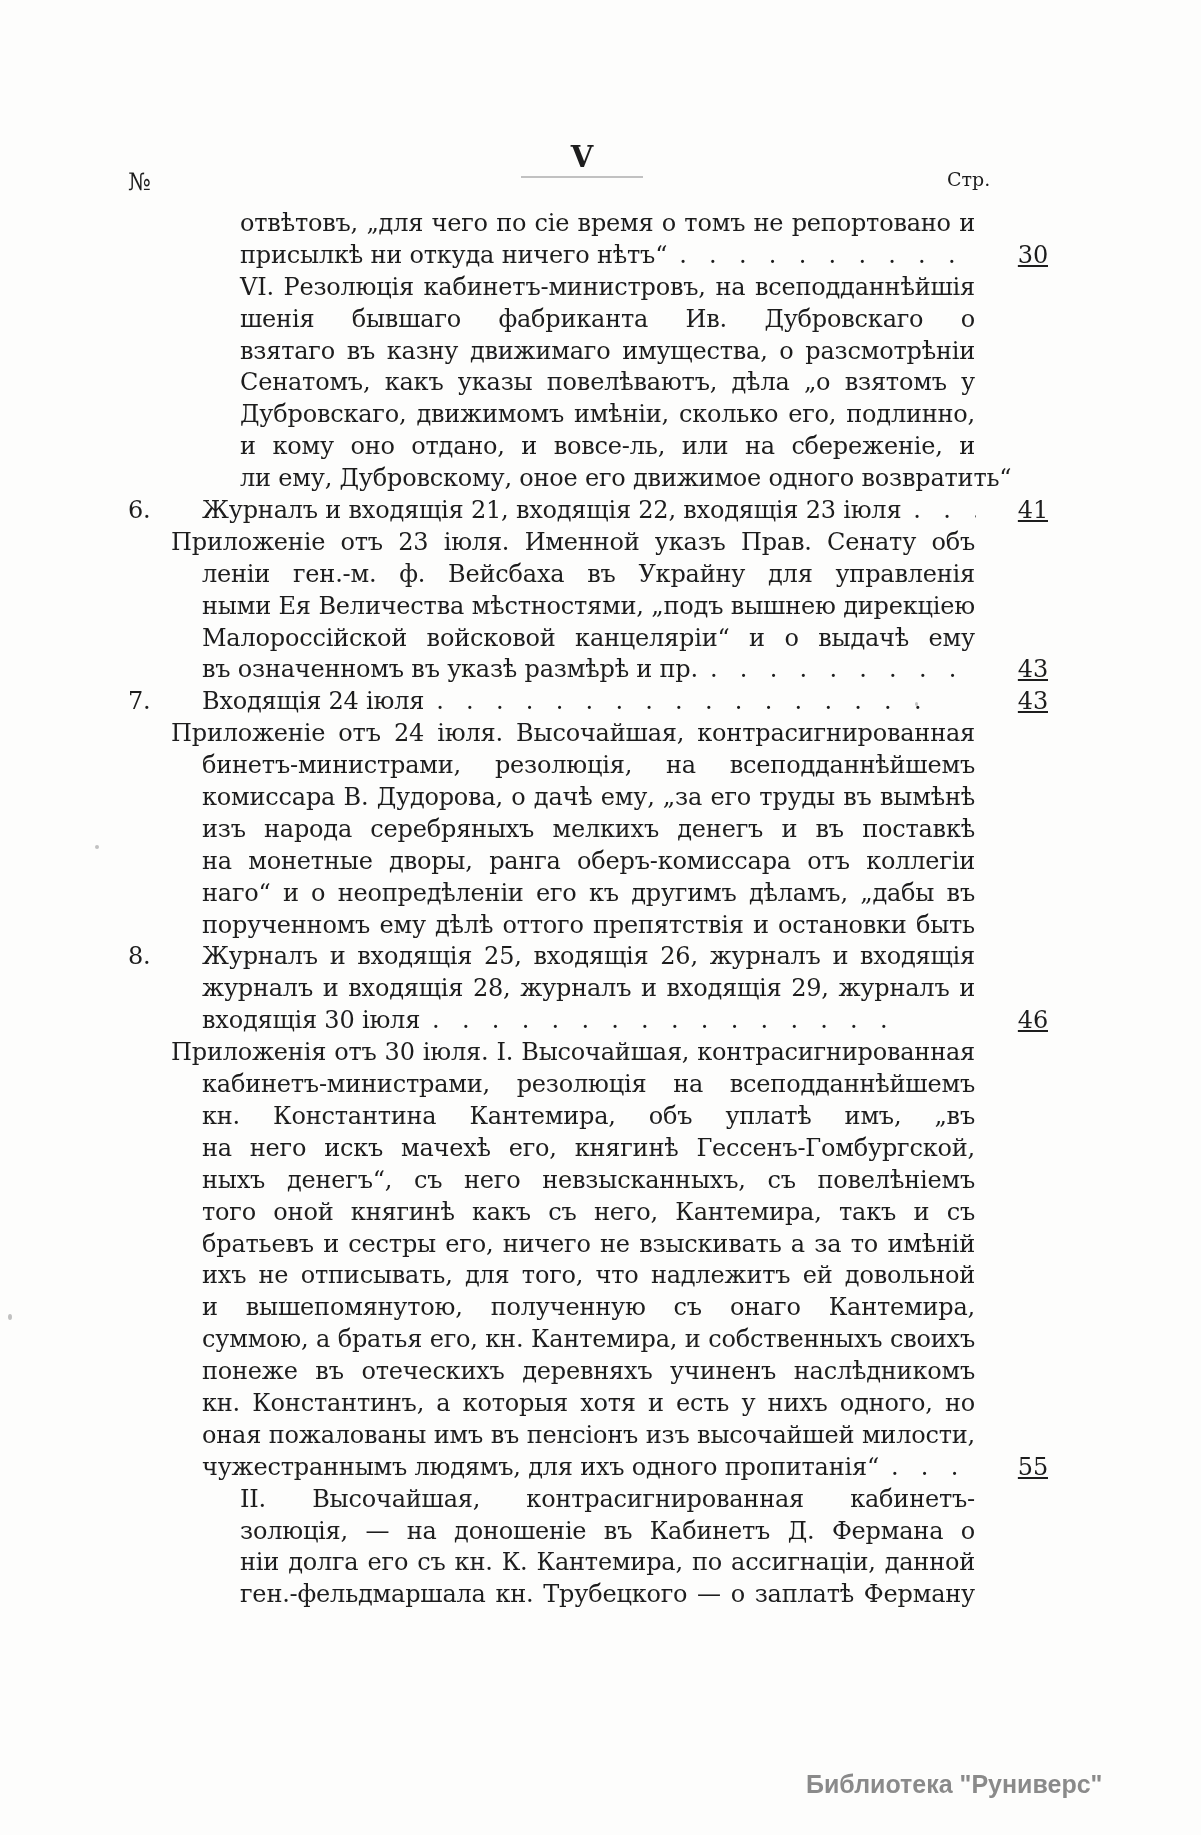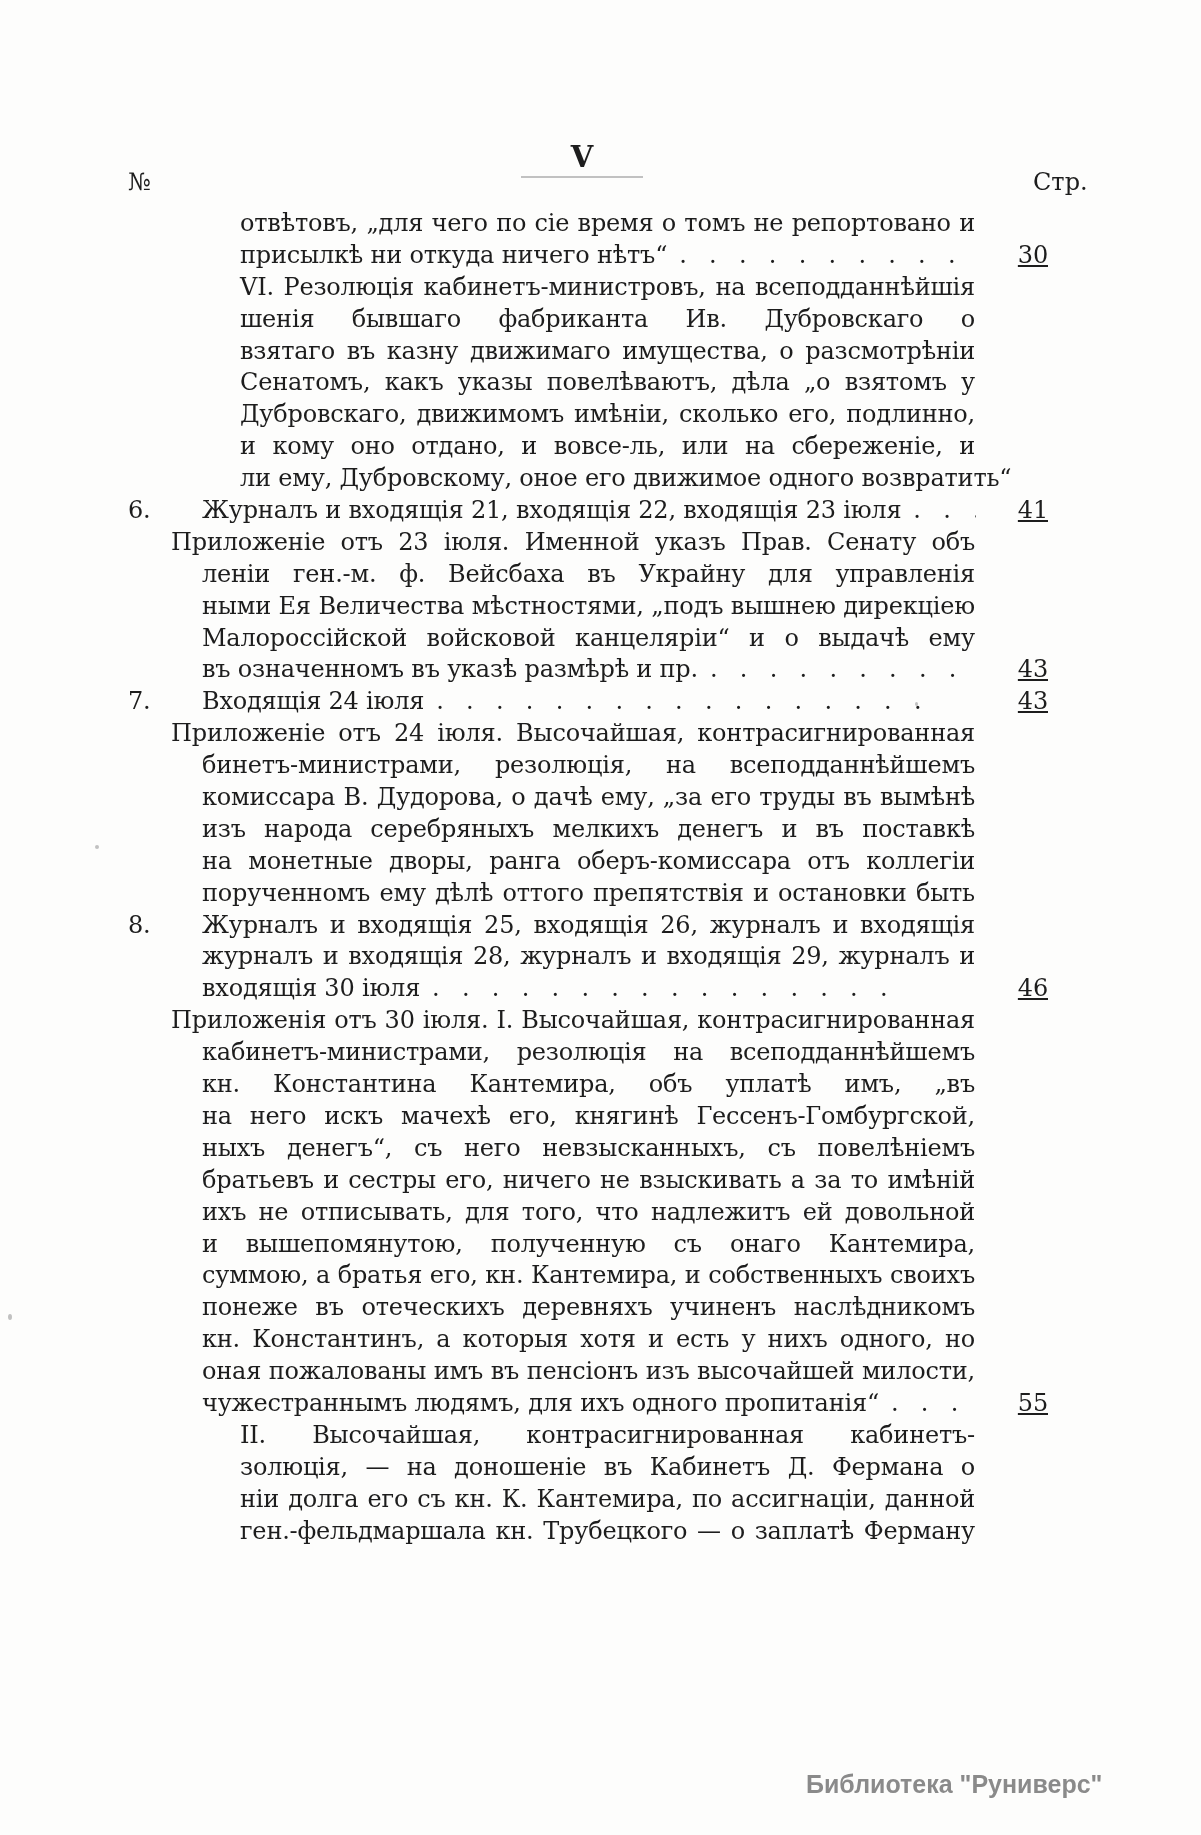--- a/index.html
+++ b/index.html
@@ -8,21 +8,21 @@
     background:#fdfdfc;
     font-family:"DejaVu Serif","Liberation Serif",serif;
     color:#1d1d1d;overflow:hidden;
   }
   .page-sheet{position:absolute;inset:0;}
   .roman{position:absolute;left:522px;top:140px;width:121px;
     text-align:center;font-size:29px;font-weight:bold;letter-spacing:1px;}
   .roman-rule{position:absolute;left:521px;top:176px;width:122px;height:2px;
     background:#8f8f8f;opacity:.55;}
   .col-no{position:absolute;left:128px;top:168px;font-size:24px;}
-  .col-str{position:absolute;left:1033px;top:168px;font-size:24px;}
+  .col-str{position:absolute;left:947px;top:168px;font-size:19px;}
   .toc{position:absolute;left:128px;top:208px;width:920px;}
   .line{position:relative;height:31.9px;line-height:31.9px;font-size:24px;
     letter-spacing:-0.2px;overflow:hidden;white-space:normal;}
   .line.full{text-align:justify;text-align-last:justify;padding-right:73px;}
   .line.flexed{display:flex;align-items:baseline;}
   .ind-a{padding-left:43px;}
   .ind-b{padding-left:74px;}
   .ind-c{padding-left:112px;}
   .num{position:absolute;left:0;top:0;}
   .flexed .t{white-space:nowrap;flex:0 0 auto;}
@@ -85,33 +85,35 @@
         <span class="num">7.</span>
         <span class="t">Входящія 24 іюля</span>
         <span class="leader">. . . . . . . . . . . . . . . . .</span>
         <span class="page">43</span>
       </div>
       <div class="line ind-a full"><span class="t">Приложеніе отъ 24 іюля.  Высочайшая, контрасигнированная ка-</span></div>
       <div class="line ind-b full"><span class="t">бинетъ-министрами, резолюція, на всеподданнѣйшемъ прошеніи</span></div>
       <div class="line ind-b full"><span class="t">комиссара В. Дудорова, о дачѣ ему, „за его труды въ вымѣнѣ</span></div>
       <div class="line ind-b full"><span class="t">изъ народа серебряныхъ мелкихъ денегъ и въ поставкѣ серебра</span></div>
       <div class="line ind-b full"><span class="t">на монетные дворы, ранга оберъ-комиссара отъ коллегіи вѣч-</span></div>
+      <div class="line ind-b full"><span class="t">наго“ и о неопредѣленіи его къ другимъ дѣламъ, „дабы въ</span></div>
       <div class="line ind-b full"><span class="t">порученномъ ему дѣлѣ оттого препятствія и остановки быть</span></div>
       <div class="line ind-b full"><span class="num">8.</span><span class="t">Журналъ и входящія 25, входящія 26, журналъ и входящія 27,</span></div>
       <div class="line ind-b full"><span class="t">журналъ и входящія 28, журналъ и входящія 29, журналъ и</span></div>
       <div class="line ind-b flexed">
         <span class="t">входящія 30 іюля</span>
         <span class="leader">. . . . . . . . . . . . . . . .</span>
         <span class="page">46</span>
       </div>
       <div class="line ind-a full"><span class="t">Приложенія отъ 30 іюля.  I.  Высочайшая, контрасигнированная</span></div>
       <div class="line ind-b full"><span class="t">кабинетъ-министрами, резолюція на всеподданнѣйшемъ прошеніи</span></div>
       <div class="line ind-b full"><span class="t">кн. Константина Кантемира, объ уплатѣ имъ, „въ положенный</span></div>
       <div class="line ind-b full"><span class="t">на него искъ мачехѣ его, княгинѣ Гессенъ-Гомбургской, досталь-</span></div>
       <div class="line ind-b full"><span class="t">ныхъ денегъ“, съ него невзысканныхъ, съ повелѣніемъ „больше</span></div>
+      <div class="line ind-b full"><span class="t">того оной княгинѣ какъ съ него, Кантемира, такъ и съ</span></div>
       <div class="line ind-b full"><span class="t">братьевъ и сестры его, ничего не взыскивать а за то имѣній</span></div>
       <div class="line ind-b full"><span class="t">ихъ не отписывать, для того, что надлежитъ ей довольной быть</span></div>
       <div class="line ind-b full"><span class="t">и вышепомянутою, полученную съ онаго Кантемира, немалою</span></div>
       <div class="line ind-b full"><span class="t">суммою, а братья его, кн. Кантемира, и собственныхъ своихъ</span></div>
       <div class="line ind-b full"><span class="t">понеже въ отеческихъ деревняхъ учиненъ наслѣдникомъ одинъ</span></div>
       <div class="line ind-b full"><span class="t">кн. Константинъ, а которыя хотя и есть у нихъ одного, но</span></div>
       <div class="line ind-b full"><span class="t">оная пожалованы имъ въ пенсіонъ изъ высочайшей милости, яко</span></div>
       <div class="line ind-b flexed">
         <span class="t">чужестраннымъ людямъ, для ихъ одного пропитанія“</span>
         <span class="leader">. . . .</span>

